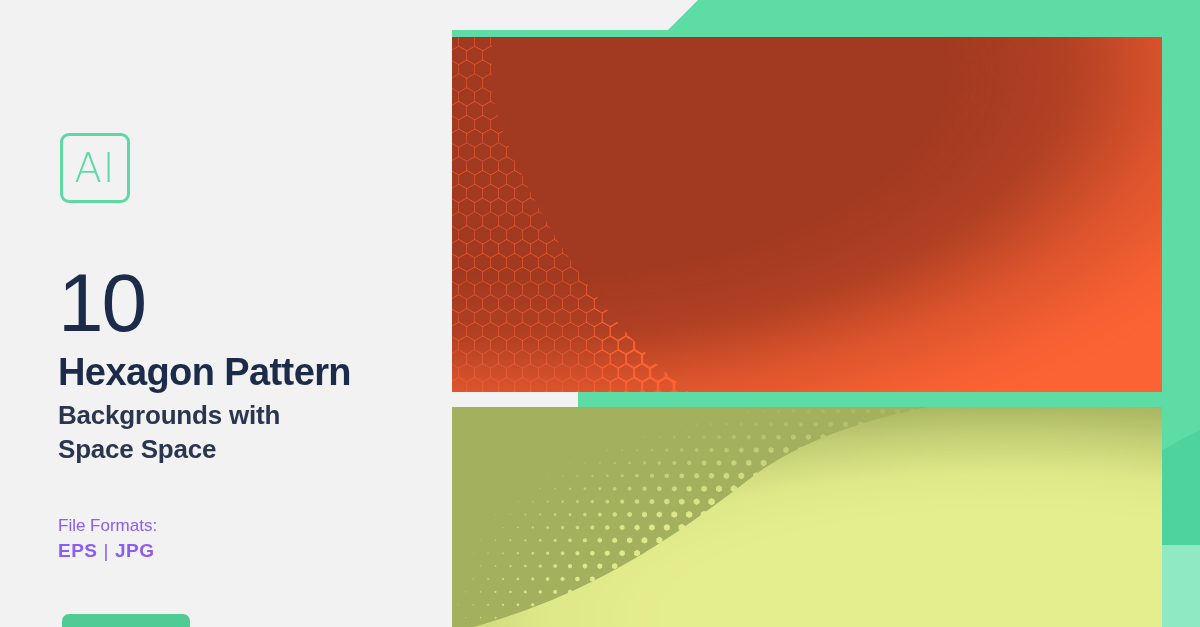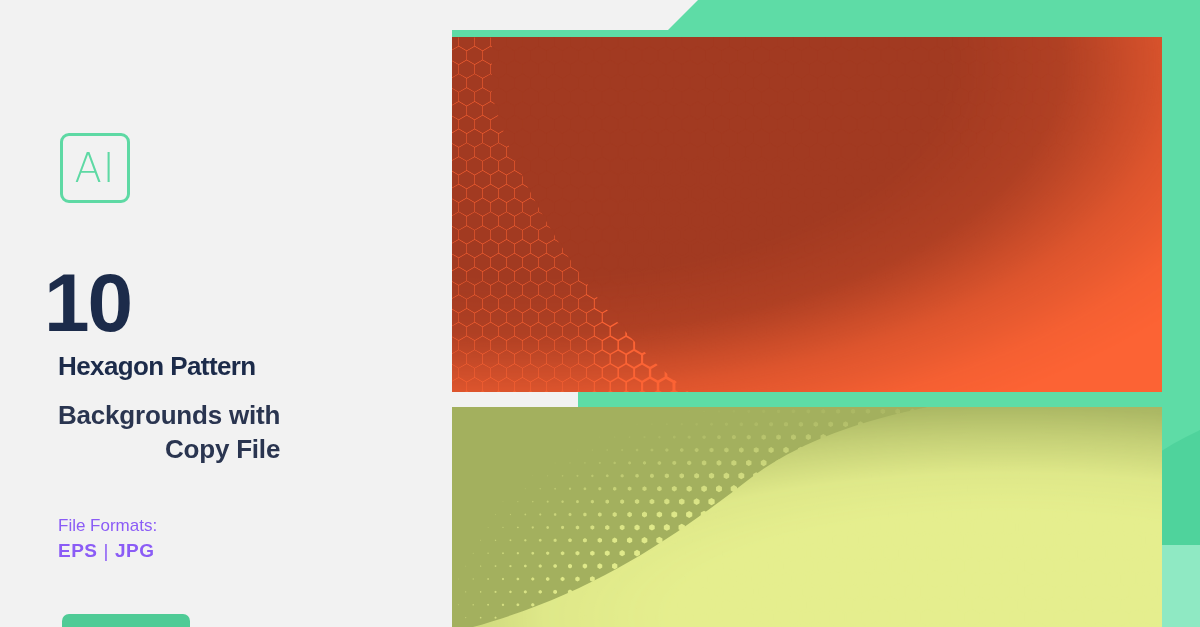--- a/index.html
+++ b/index.html
@@ -86,47 +86,46 @@
     font-family:"DejaVu Sans", sans-serif;
     font-size:40px;
     font-weight:300;
     color:#5ED9A4;
     letter-spacing:1px;
     line-height:1;
   }
 
   .big-count {
     position:absolute;
-    left:44px; top:264px;
+    left:58px; top:264px;
     font-size:82px;
-    font-weight:bold;
+    font-weight:normal;
     color:#1C2B4A;
     letter-spacing:-2px;
     line-height:0.95;
   }
 
   .title-main {
     position:absolute;
     left:58px; top:353px;
-    font-size:26px;
+    font-size:38px;
     font-weight:bold;
     color:#1C2B4A;
     letter-spacing:-0.6px;
     line-height:1.05;
   }
 
   .title-sub {
     position:absolute;
     left:58px; top:398px;
     font-size:26px;
     font-weight:bold;
     color:#2A3550;
     line-height:1.32;
     letter-spacing:-0.2px;
-    text-align:right;
   }
 
   .formats-label {
     position:absolute;
     left:58px; top:516px;
     font-size:17px;
     font-weight:normal;
     color:#8b5cf6;
   }
   .formats-value {
@@ -2408,21 +2407,21 @@
   <div class="ai-badge">
     <span>AI</span>
   </div>
 
   <div class="big-count">10</div>
 
   <div class="title-main">Hexagon Pattern</div>
 
   <div class="title-sub">
     <div>Backgrounds with</div>
-    <div>Copy File</div>
+    <div>Space Space</div>
   </div>
 
   <div class="formats-label">File Formats:</div>
 
   <div class="formats-value">
     <span>EPS</span><span class="sep">|</span><span>JPG</span>
   </div>
 
   <div class="cta-pill"></div>
 </div>

